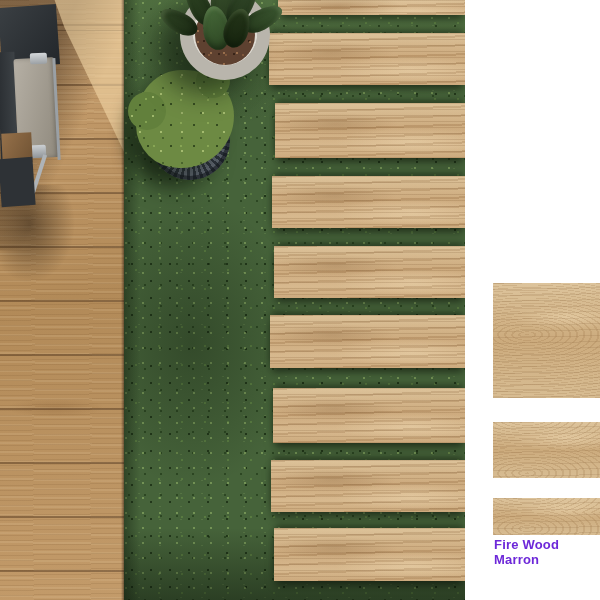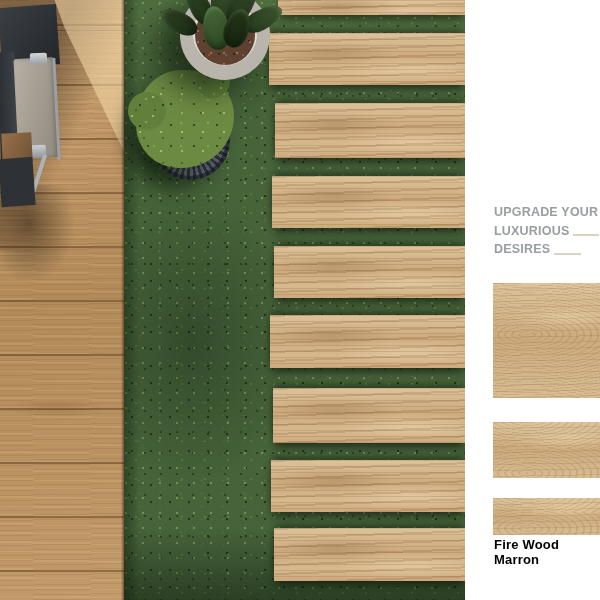--- a/index.html
+++ b/index.html
@@ -107,21 +107,21 @@
   .hl-rule{display:inline-block;width:26px;height:2px;background:#d9d3c6;margin-left:4px;flex:none;align-self:flex-end;margin-bottom:4px;}
 
   .swatch{position:absolute;left:493px;width:107px;
     background-color:#d6bb92;
     background-image:
       repeating-radial-gradient(ellipse 70px 26px at 32% 45%, rgba(150,110,65,.20) 0 2px, rgba(0,0,0,0) 2px 7px),
       repeating-linear-gradient(179deg, rgba(124,88,50,.16) 0 1px, rgba(0,0,0,0) 1px 6px),
       radial-gradient(80px 16px at 70% 30%, rgba(240,218,180,.5), rgba(0,0,0,0) 70%),
       linear-gradient(180deg, #ddc49c, #ccab7d 50%, #d8bd93);}
 
-  .product-label{position:absolute;left:494px;top:537px;font-size:13px;font-weight:700;color:#000000;letter-spacing:.2px;}
+  .product-label{position:absolute;left:494px;top:537px;font-size:13px;font-weight:700;color:#6d28d9;letter-spacing:.2px;}
 </style>
 </head>
 <body>
 
 <div class="stage">
 
   <div class="photo">
     <div class="grass"></div>
 
     <div class="deck"></div>
@@ -165,33 +165,20 @@
       <div class="leaf" style="left:24px;top:10px;width:20px;height:46px;background:linear-gradient(160deg,#2e4423,#1e2f16);transform:rotate(-28deg);"></div>
       <div class="leaf" style="left:66px;top:8px;width:22px;height:48px;background:linear-gradient(160deg,#33492a,#22351a);transform:rotate(30deg);"></div>
       <div class="leaf" style="left:4px;top:30px;width:20px;height:40px;background:linear-gradient(160deg,#2c4122,#1c2b14);transform:rotate(-60deg);"></div>
       <div class="leaf" style="left:88px;top:26px;width:20px;height:42px;background:linear-gradient(160deg,#3a5630,#263a1c);transform:rotate(62deg);"></div>
       <div class="leaf" style="left:38px;top:34px;width:26px;height:44px;background:linear-gradient(160deg,#476a3a,#2c4522);transform:rotate(-8deg);"></div>
       <div class="leaf" style="left:60px;top:36px;width:24px;height:40px;background:linear-gradient(160deg,#243619,#16230e);transform:rotate(18deg);"></div>
     </div>
   </div>
 
 
-  <div class="headline">
-    <div class="hl-row">
-      <span>UPGRADE YOUR</span>
-    </div>
-    <div class="hl-row">
-      <span>LUXURIOUS</span>
-      <span class="hl-rule"></span>
-    </div>
-    <div class="hl-row">
-      <span>DESIRES</span>
-      <span class="hl-rule" style="width:27px;"></span>
-    </div>
-  </div>
 
   <div class="swatch" style="top:283px;height:115px;"></div>
   <div class="swatch" style="top:422px;height:56px;background-position:0 -30px,0 0,0 0,0 0;"></div>
   <div class="swatch" style="top:498px;height:37px;background-position:0 -60px,0 0,0 0,0 0;"></div>
 
   <div class="product-label">Fire Wood Marron</div>
 
 </div>
 
 </body></html>

